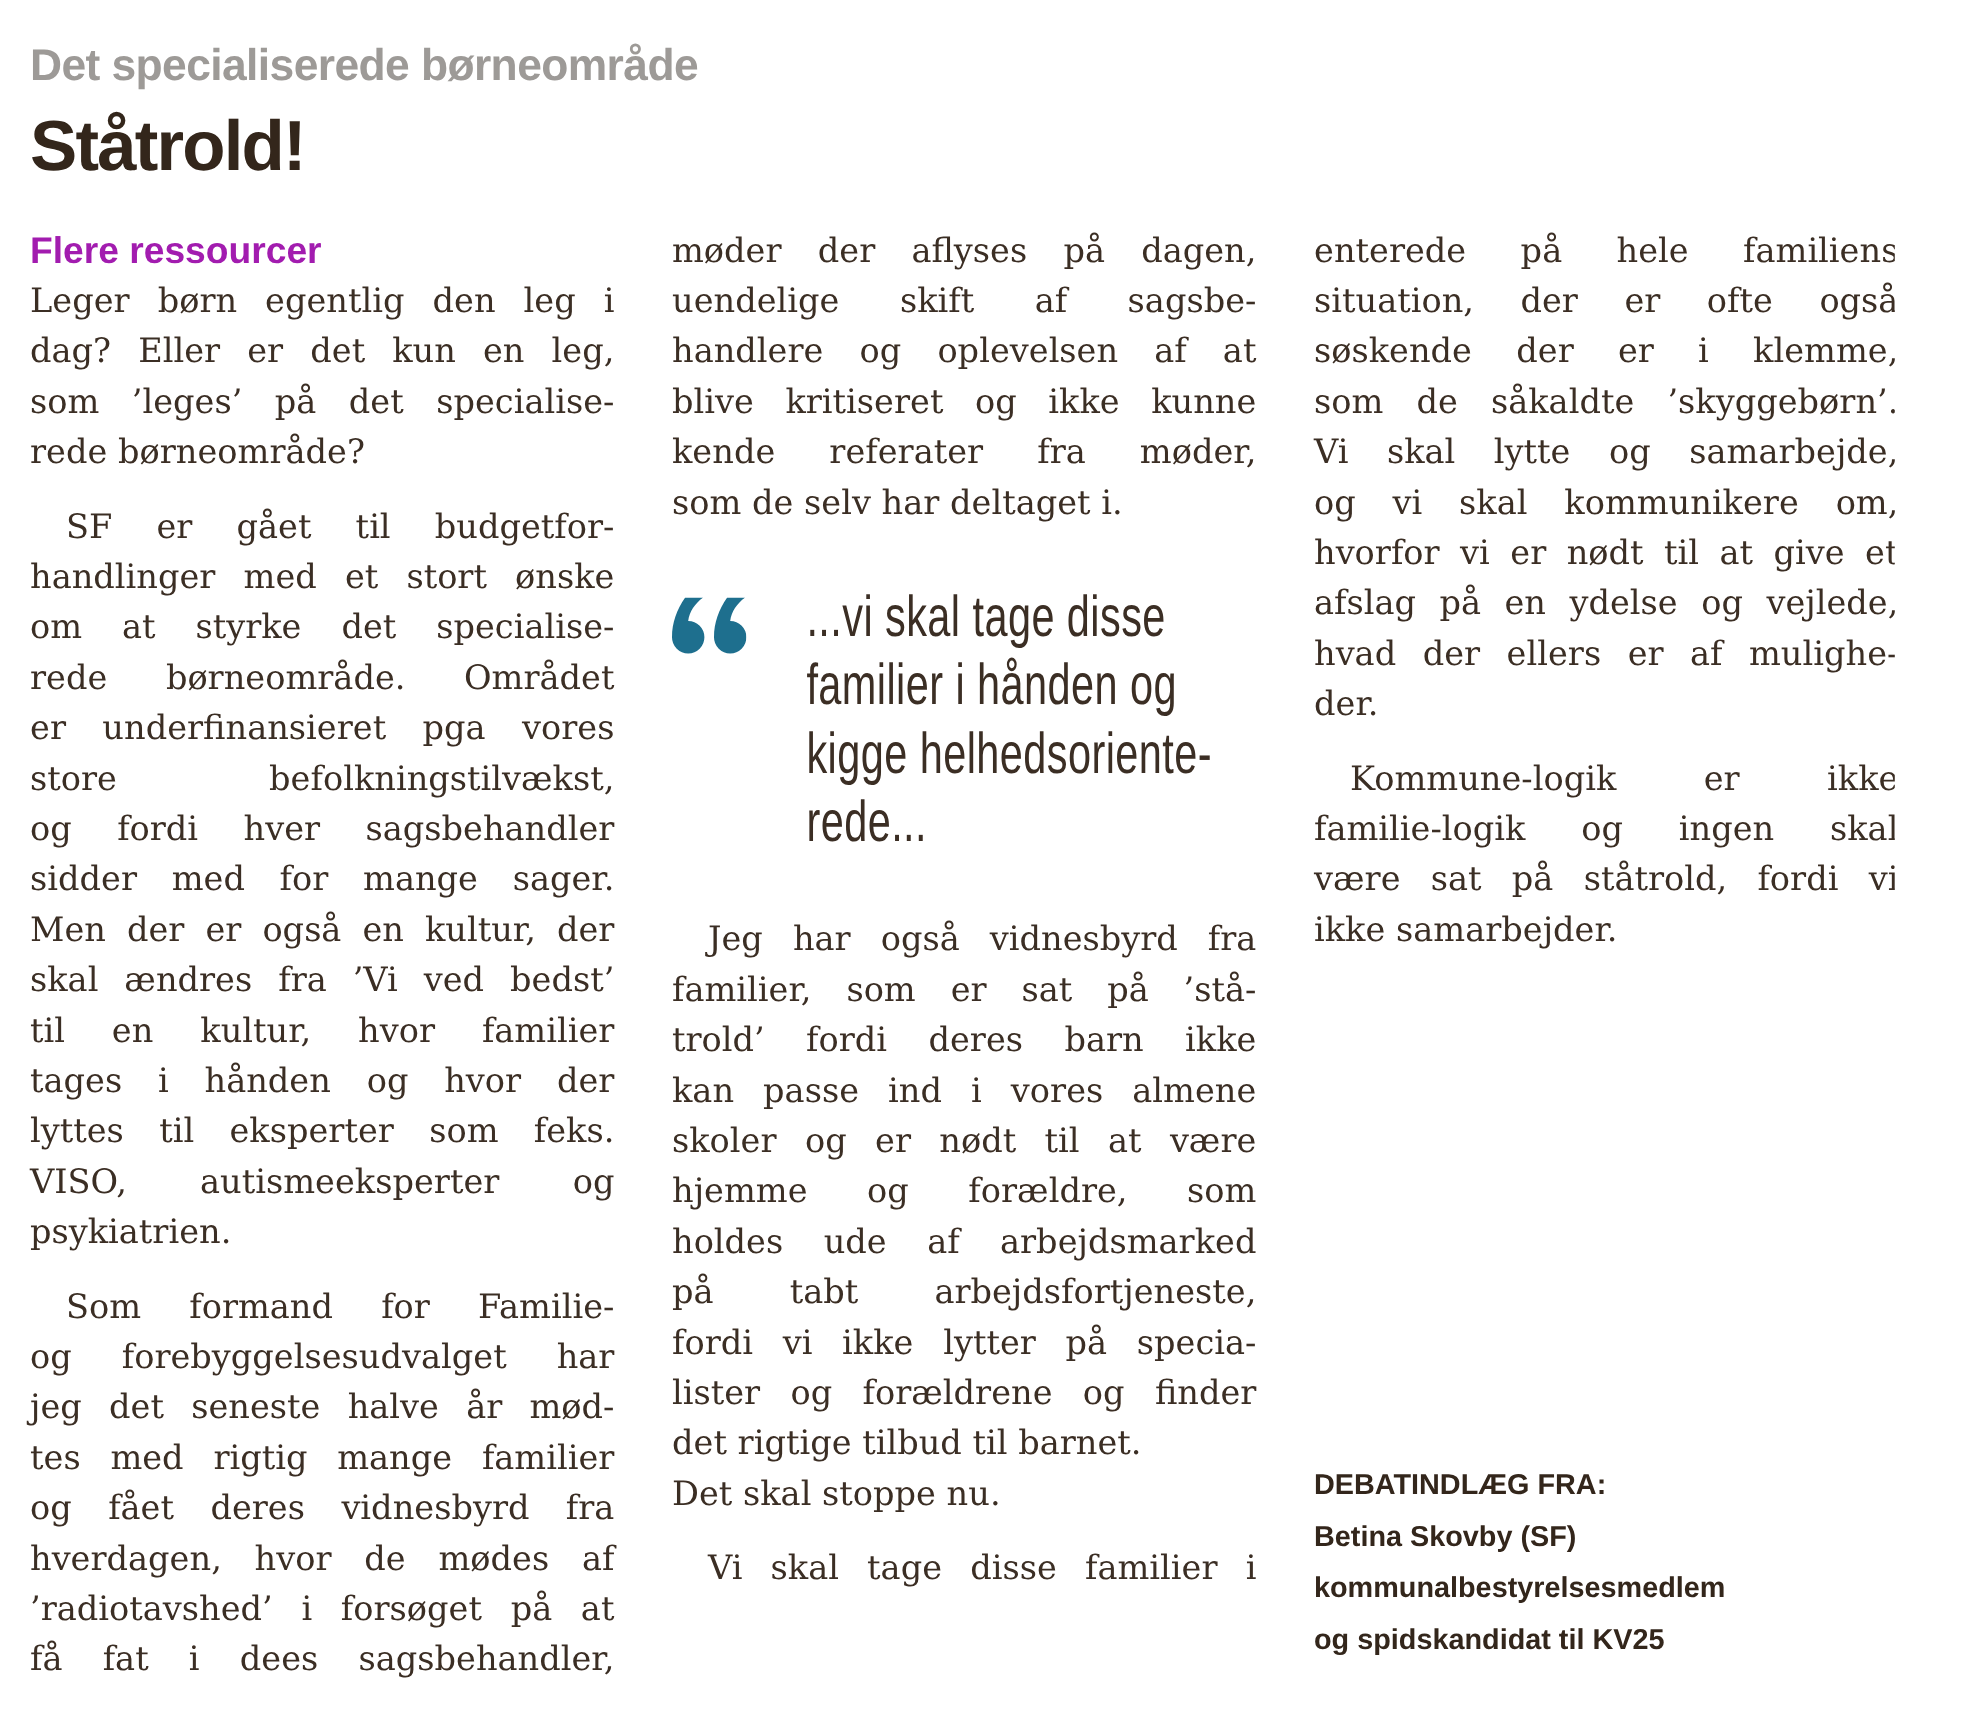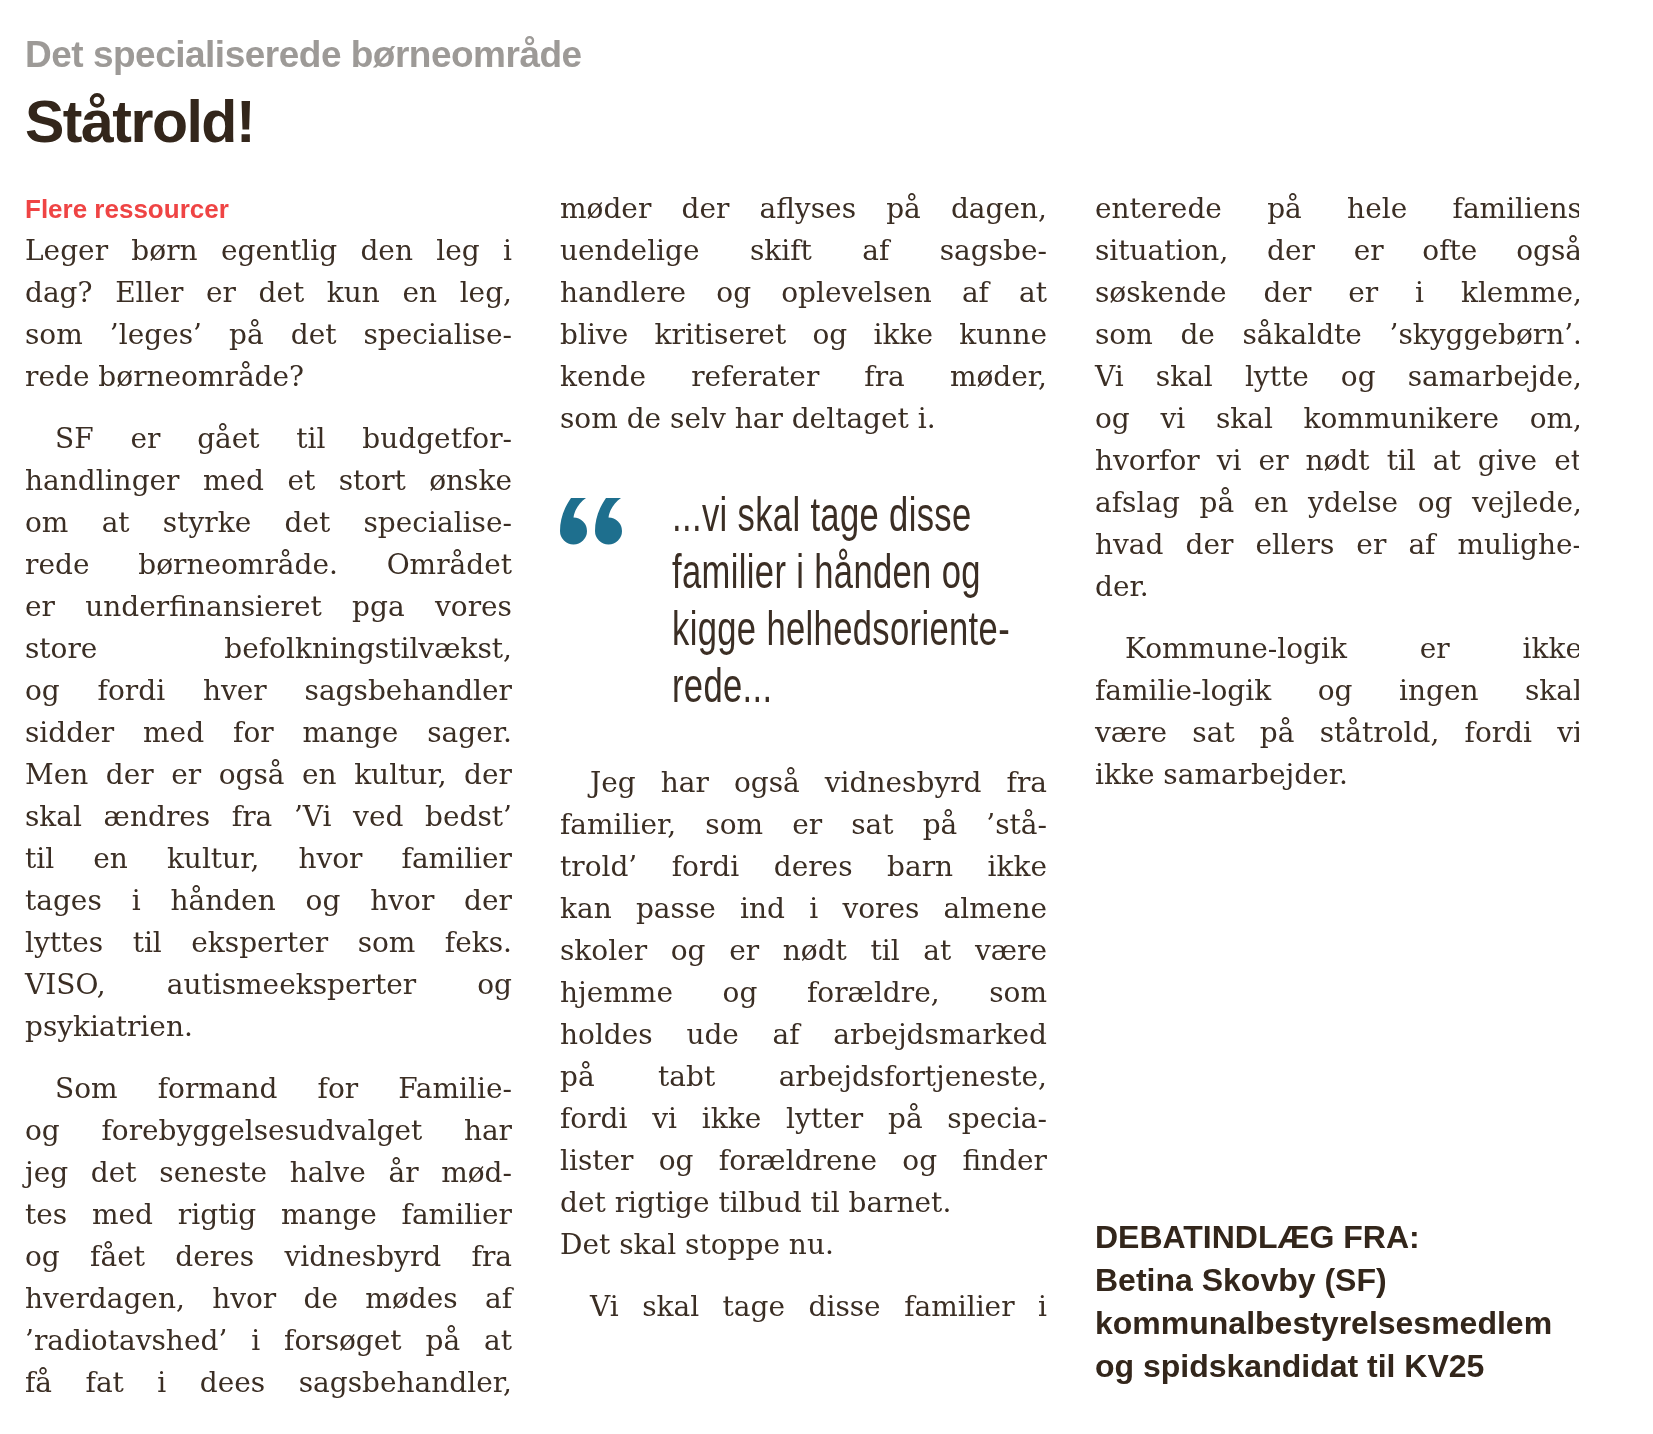--- a/index.html
+++ b/index.html
@@ -35,23 +35,23 @@
     display: grid;
     grid-template-columns: repeat(3, 487px);
     column-gap: 48px;
     align-items: stretch;
   }
   .col { min-width: 0; }
   .col3 { display: flex; flex-direction: column; justify-content: space-between; }
   .lead-label {
     font-family: "Liberation Sans", sans-serif;
     font-weight: bold;
-    font-size: 26px;
+    font-size: 31px;
     line-height: 42px;
-    color: #ef4444;
+    color: #a21caf;
   }
   .line {
     font-family: "DejaVu Serif", serif;
     font-size: 28px;
     line-height: 42px;
     color: #3b2e24;
     text-align: left;
     white-space: normal;
   }
   .line.just { text-align: justify; text-align-last: justify; }
@@ -79,21 +79,21 @@
     line-height: 57px;
     letter-spacing: 0.5px;
     color: #3b2e24;
     text-align: left;
   }
   .byline {
     margin-top: auto;
     margin-bottom: 16px;
     font-family: "Liberation Sans", sans-serif;
     font-weight: bold;
-    font-size: 32px;
+    font-size: 24px;
     line-height: 43px;
     color: #33261b;
   }
 </style>
 </head>
 <body>
 
 <div class="page">
 
   <div class="kicker">Det specialiserede børneområde</div>

